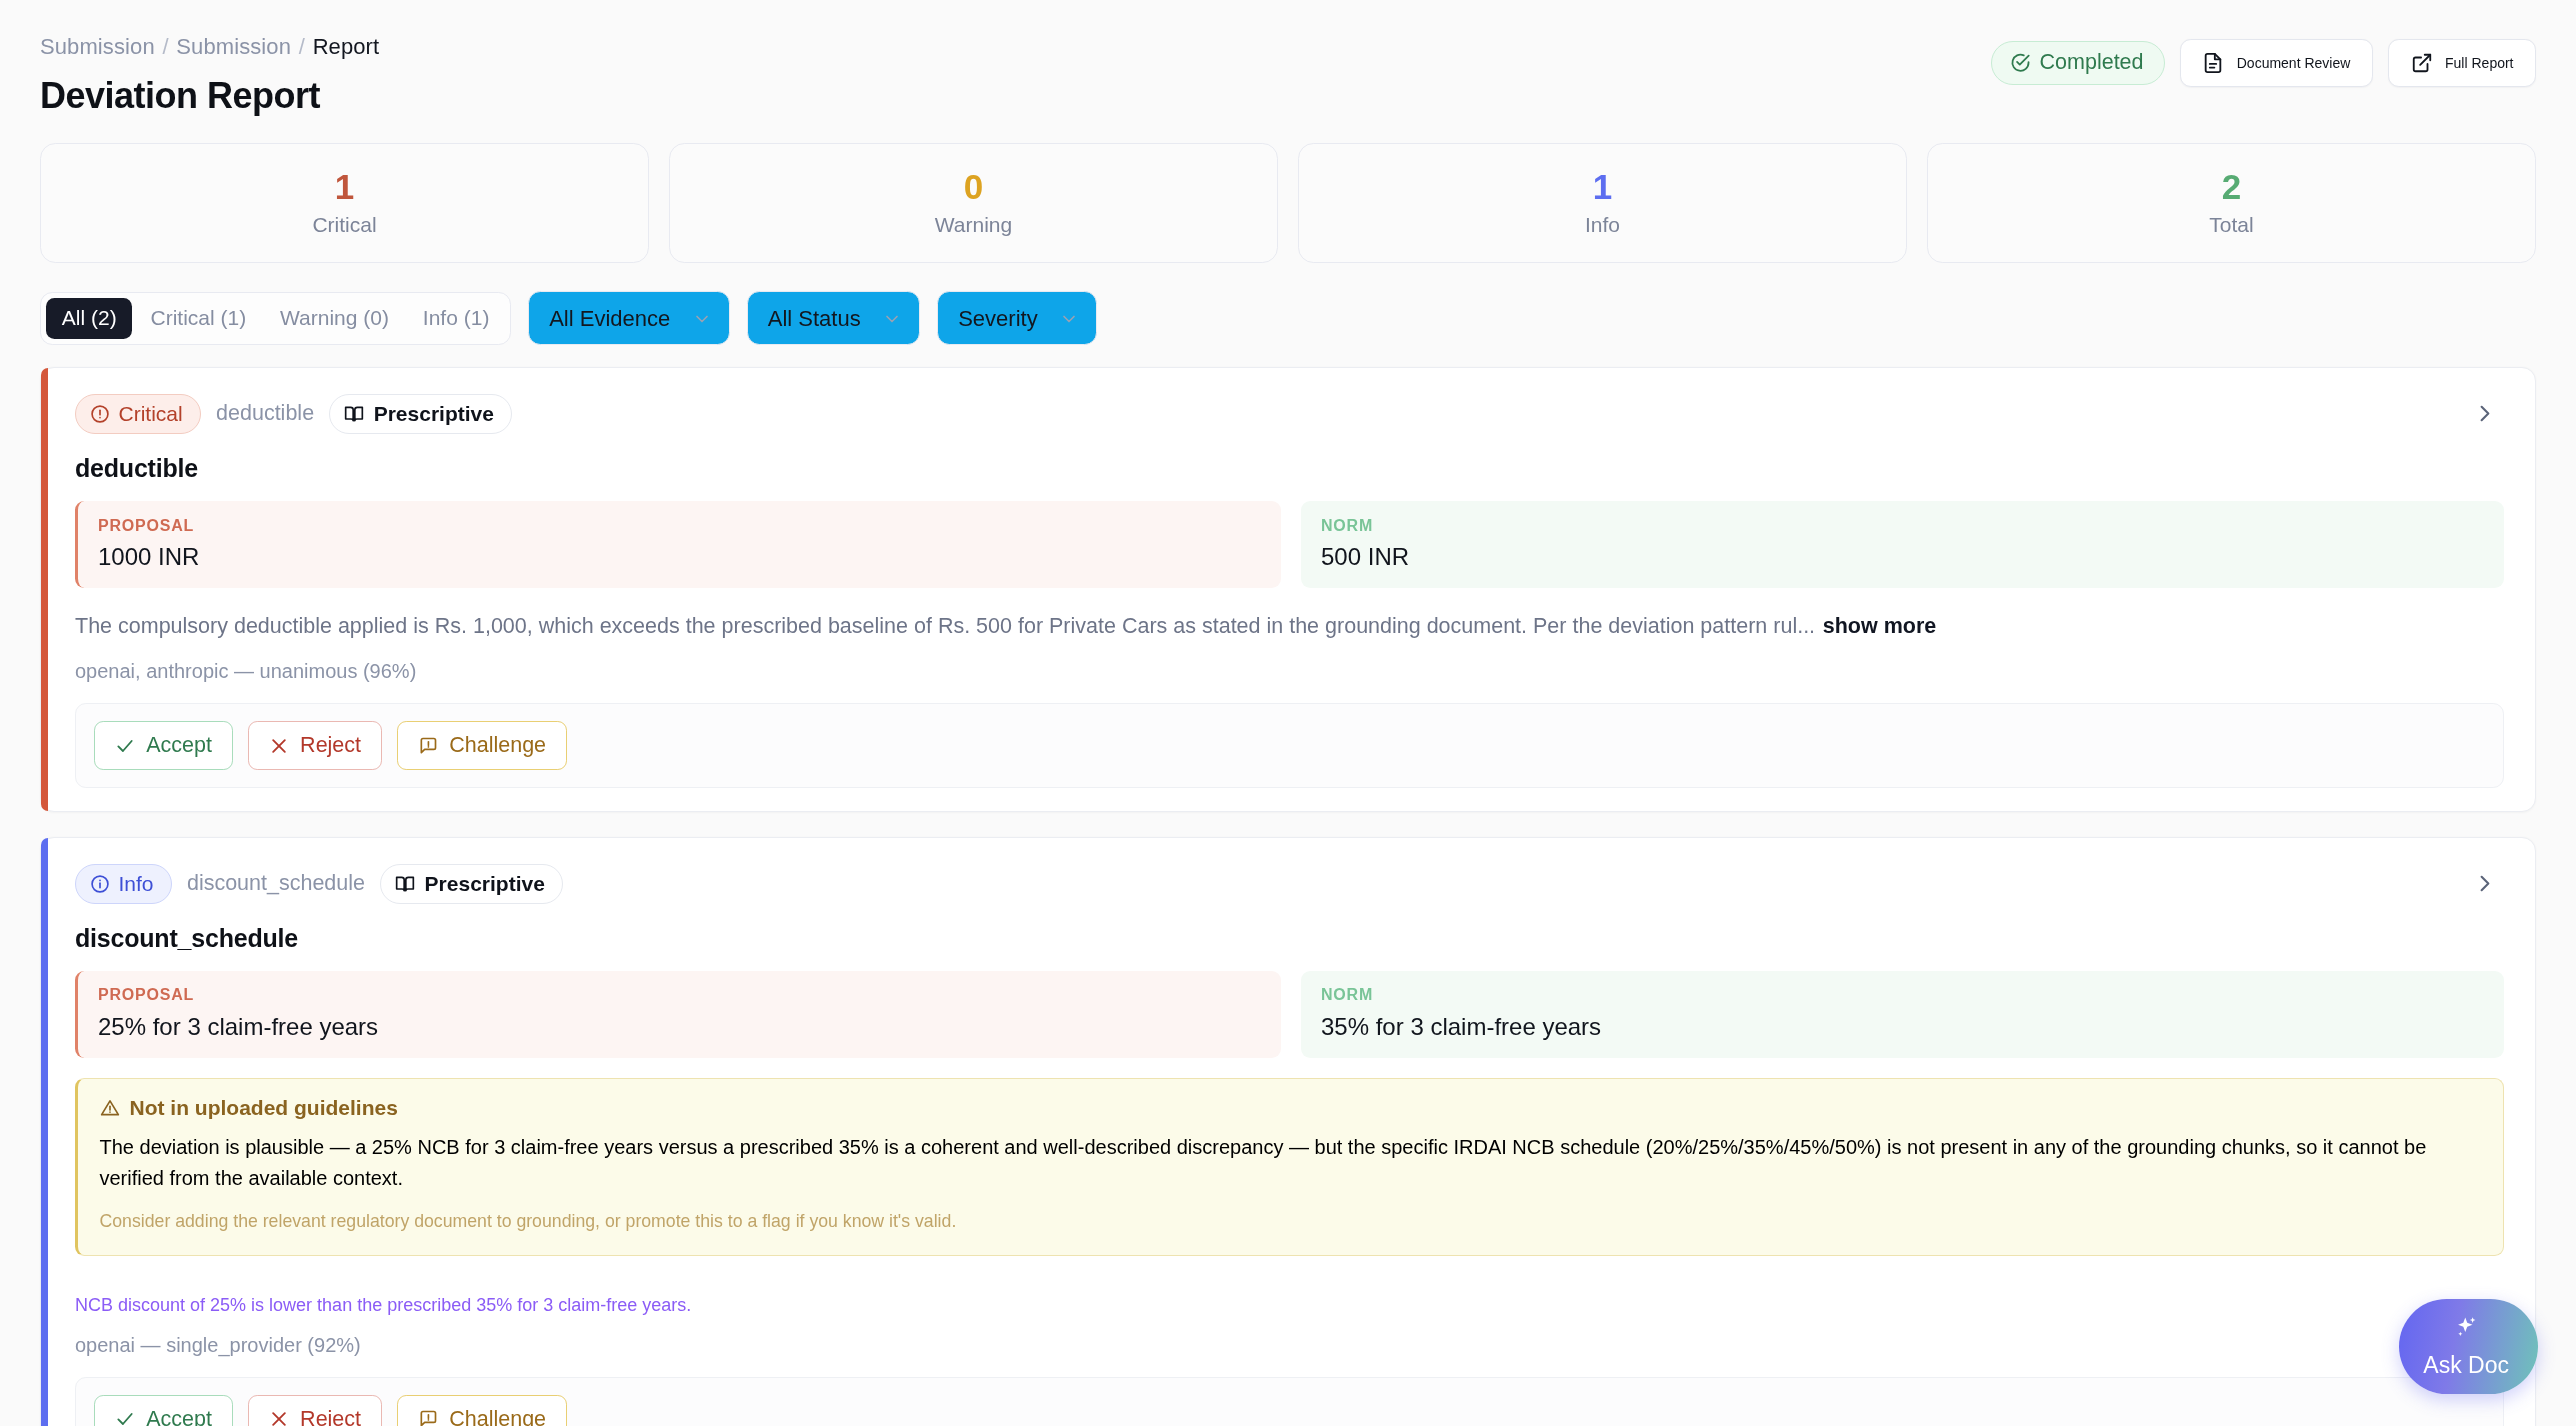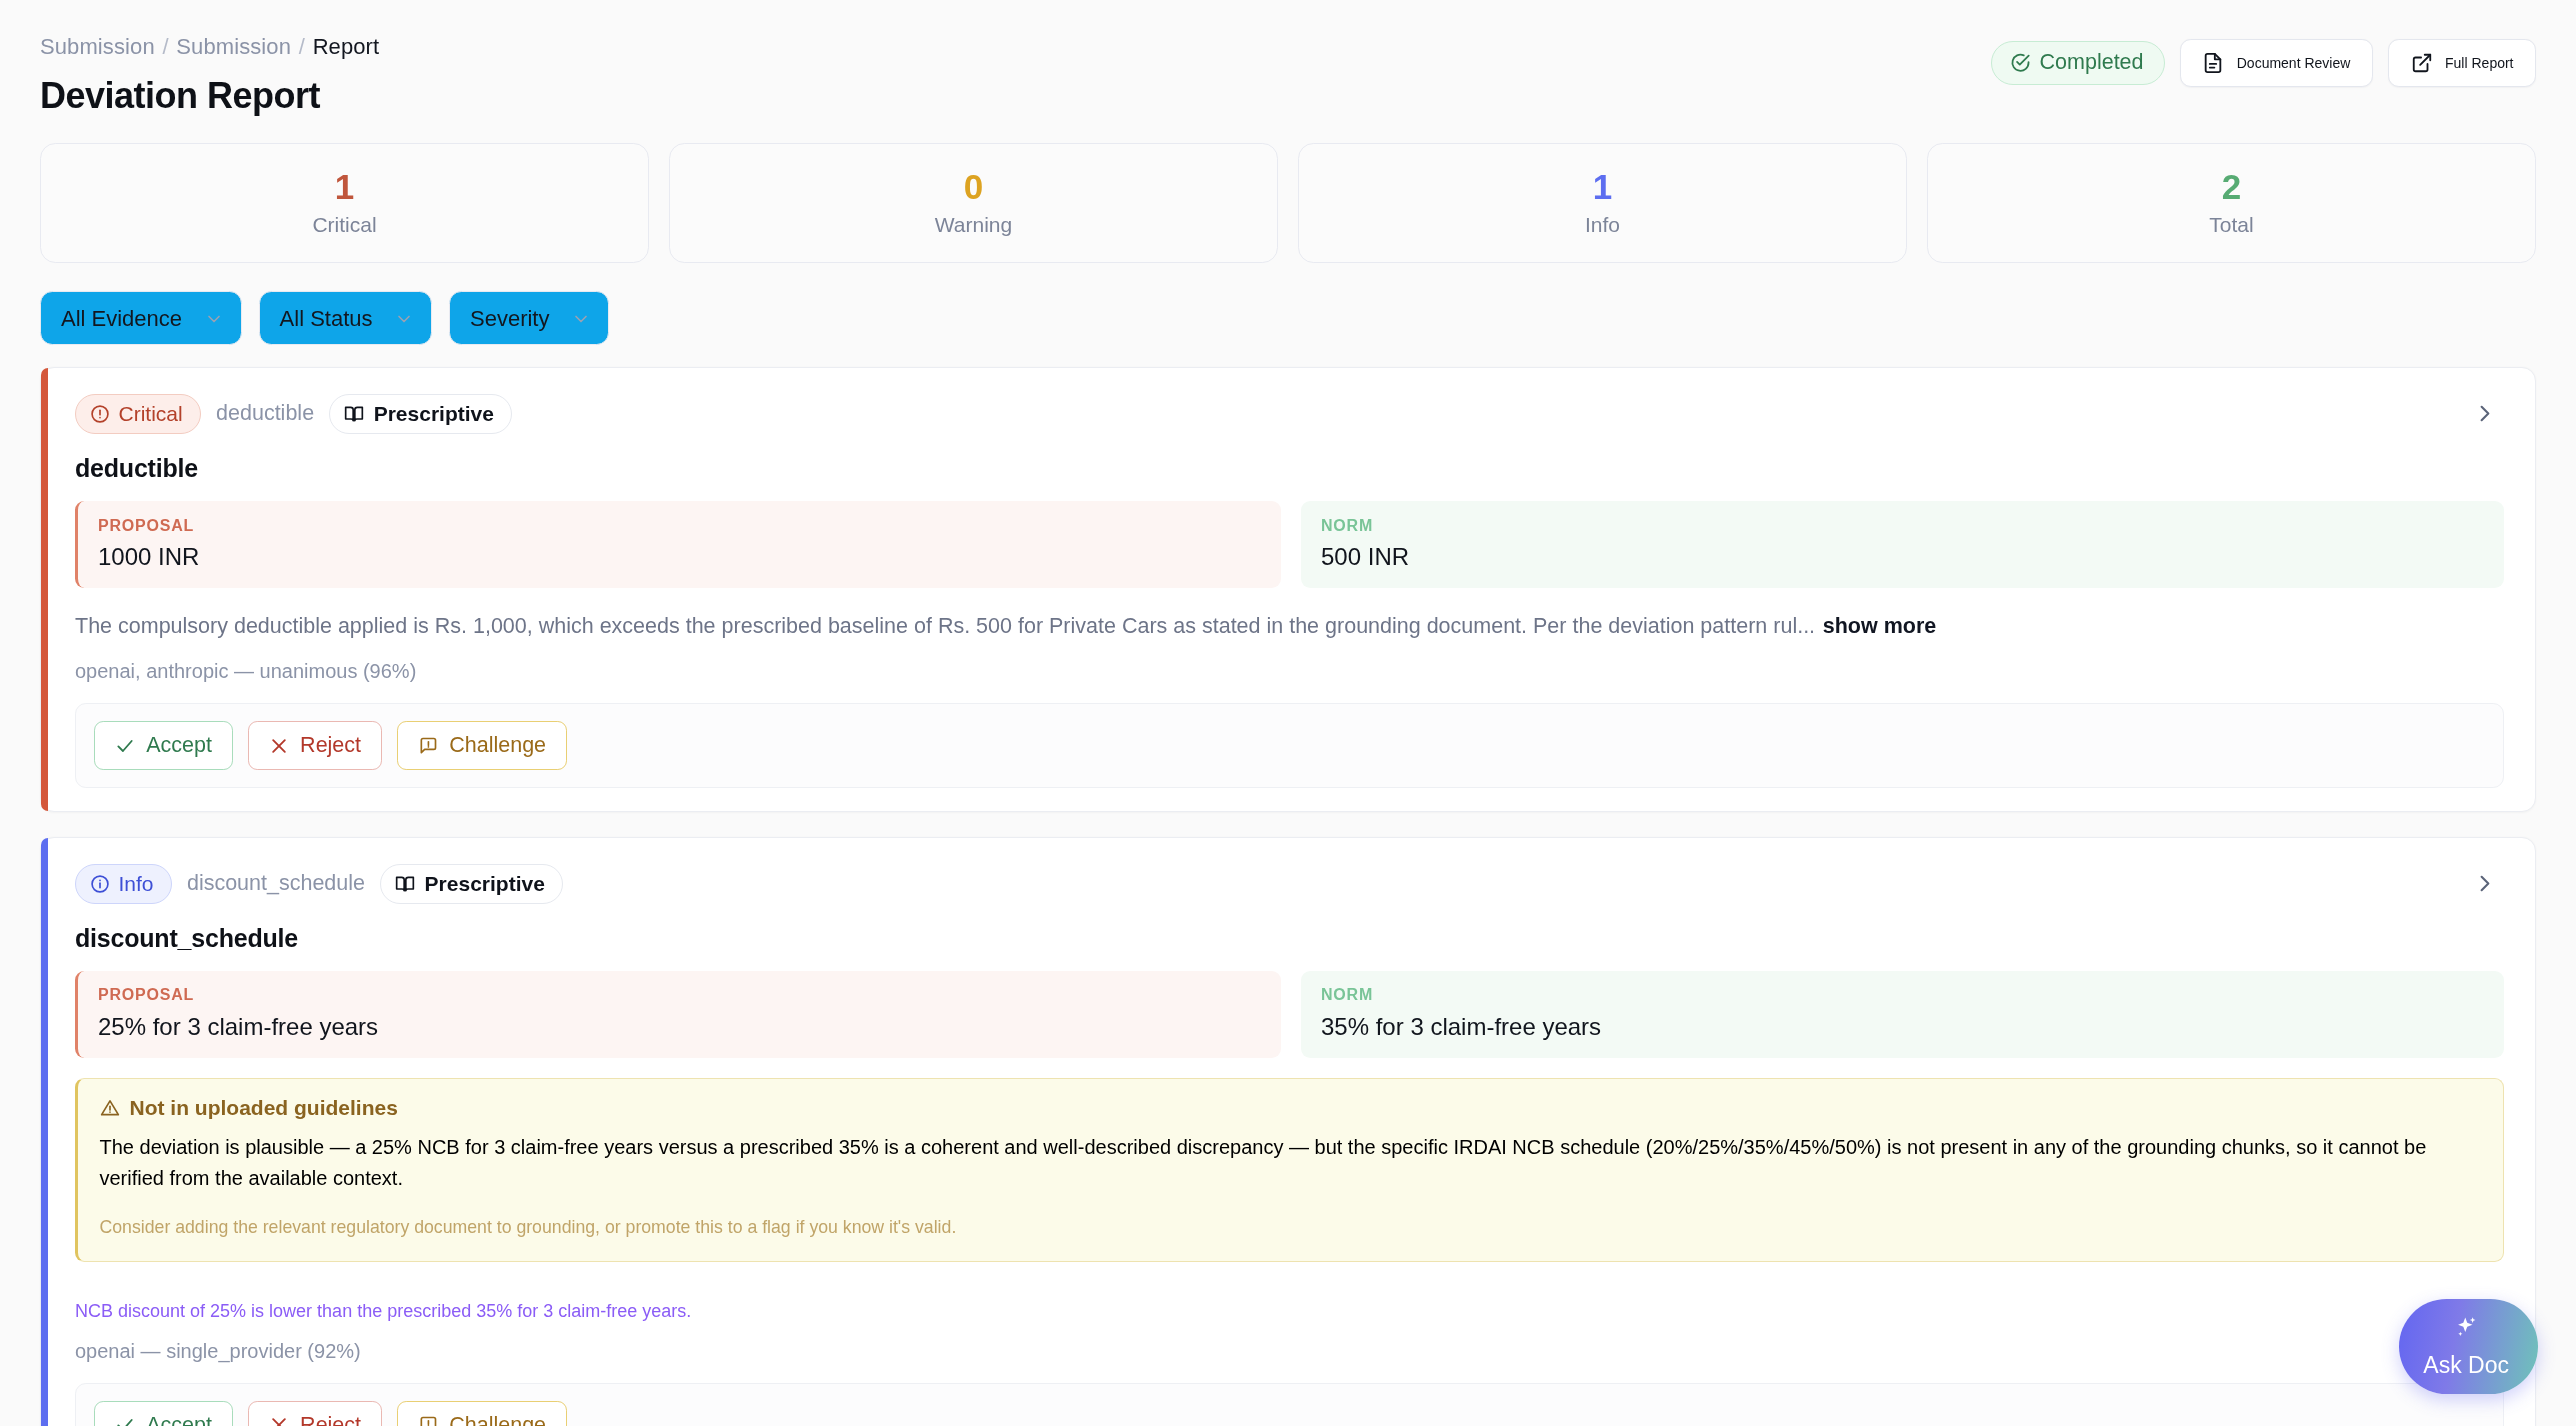--- a/index.html
+++ b/index.html
@@ -113,21 +113,21 @@
   .act-btn.accept { border-color: #a8dcbb; color: #2f7a4e; }
   .act-btn.reject { border-color: #eab8b2; color: #b3382a; }
   .act-btn.challenge { border-color: #e9cf73; color: #9a6a19; }
 
   .callout {
     margin-top: 20px; background: #fcfbe9; border: 1.2px solid #eee3b0;
     border-left: 3.8px solid #e0c45f; border-radius: 9.2px; padding: 17px 21.5px 20px 21.5px;
   }
   .callout-title { display: flex; align-items: center; gap: 10px; font-size: 21px; font-weight: 600; color: #8a6320; }
   .callout-body { font-size: 20px; line-height: 1.55; color: #000000; margin-top: 12.3px; }
-  .callout-hint { font-size: 17.7px; line-height: 1.5; color: #c0a468; margin-top: 20px; }
+  .callout-hint { font-size: 17.7px; line-height: 1.5; color: #c0a468; margin-top: 14px; }
 
   .summary { font-size: 18px; color: #8b5cf6; margin-top: 39px; }
 
   
   .ask-doc {
     position: absolute; right: 38px; bottom: 32px;
     display: inline-flex; align-items: center; gap: 12.3px;
     background: linear-gradient(100deg, #6366f1 0%, #7f7ae8 40%, #6fc3b9 100%);
     color: #ffffff; border-radius: 768px; padding: 15.4px 29px 15.4px 24.6px;
     font-size: 23px; font-weight: 500; box-shadow: 0 6.1px 18.4px rgba(99,102,241,.30); flex-direction: column;
@@ -199,20 +199,26 @@
       <div class="stat-value" style="color:#5d6ef0">1</div>
       <div class="stat-label">Info</div>
     </div>
     <div class="stat-card">
       <div class="stat-value" style="color:#57ab73">2</div>
       <div class="stat-label">Total</div>
     </div>
   </div>
 
   <div class="filters">
+    <div class="segmented">
+      <div class="seg-item active">All (2)</div>
+      <div class="seg-item">Critical (1)</div>
+      <div class="seg-item">Warning (0)</div>
+      <div class="seg-item">Info (1)</div>
+    </div>
 
     <div class="select">
       <span>All Evidence</span>
       <span class="chev">
         <svg width="20" height="20" viewBox="0 0 24 24" fill="none" stroke="#9aa1b2" stroke-width="2" stroke-linecap="round" stroke-linejoin="round">
             <polyline points="6 9 12 15 18 9"></polyline>
           </svg>
       </span>
     </div>
 

